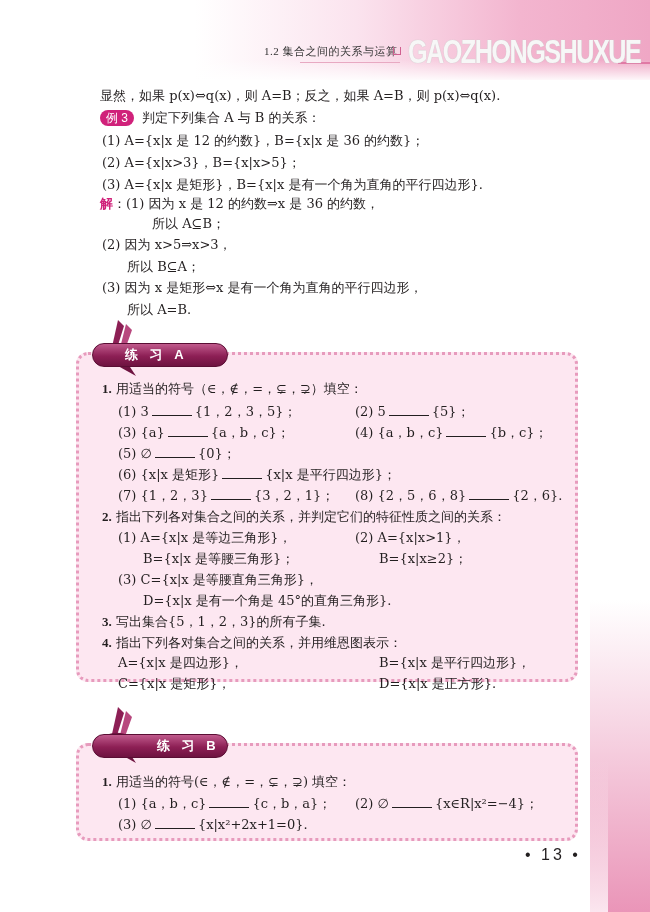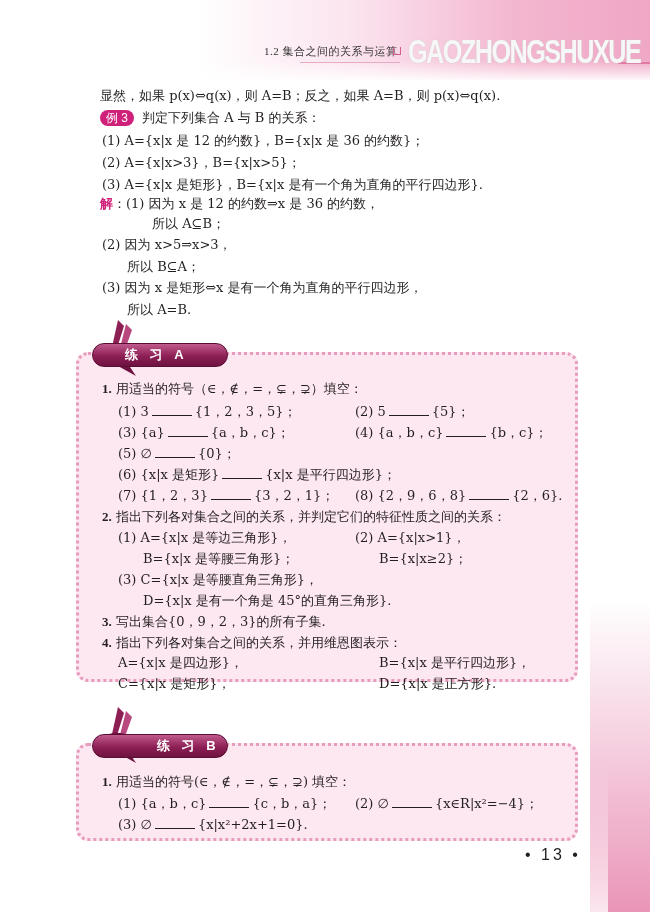--- a/index.html
+++ b/index.html
@@ -132,35 +132,35 @@
 <div class="line" style="left:118px; top:446px;">
   <span>(5) ∅</span><span class="blank"></span><span>{0}；</span>
 </div>
 <div class="line" style="left:118px; top:467px;">
   <span>(6) {x|x 是矩形}</span><span class="blank"></span><span>{x|x 是平行四边形}；</span>
 </div>
 <div class="line" style="left:118px; top:488px;">
   <span>(7) {1，2，3}</span><span class="blank"></span><span>{3，2，1}；</span>
 </div>
 <div class="line" style="left:355px; top:488px;">
-  <span>(8) {2，9，6，8}</span><span class="blank"></span><span>{2，6}.</span>
+  <span>(8) {2，5，6，8}</span><span class="blank"></span><span>{2，6}.</span>
 </div>
 
 <div class="line" style="left:102px; top:509px;">
   <span class="num">2.</span> <span>指出下列各对集合之间的关系，并判定它们的特征性质之间的关系：</span>
 </div>
 <div class="line" style="left:118px; top:530px;">(1) A={x|x 是等边三角形}，</div>
 <div class="line" style="left:143px; top:551px;">B={x|x 是等腰三角形}；</div>
 <div class="line" style="left:355px; top:530px;">(2) A={x|x&gt;1}，</div>
 <div class="line" style="left:379px; top:551px;">B={x|x≥2}；</div>
 <div class="line" style="left:118px; top:572px;">(3) C={x|x 是等腰直角三角形}，</div>
 <div class="line" style="left:143px; top:593px;">D={x|x 是有一个角是 45°的直角三角形}.</div>
 
 <div class="line" style="left:102px; top:614px;">
-  <span class="num">3.</span> <span>写出集合{0，9，2，3}的所有子集.</span>
+  <span class="num">3.</span> <span>写出集合{5，1，2，3}的所有子集.</span>
 </div>
 <div class="line" style="left:102px; top:635px;">
   <span class="num">4.</span> <span>指出下列各对集合之间的关系，并用维恩图表示：</span>
 </div>
 <div class="line" style="left:118px; top:655px;">A={x|x 是四边形}，</div>
 <div class="line" style="left:379px; top:655px;">B={x|x 是平行四边形}，</div>
 <div class="line" style="left:118px; top:676px;">C={x|x 是矩形}，</div>
 <div class="line" style="left:379px; top:676px;">D={x|x 是正方形}.</div>
 
 <div class="ex-box" style="left:76px; top:743px; width:502px; height:98px;"></div>

